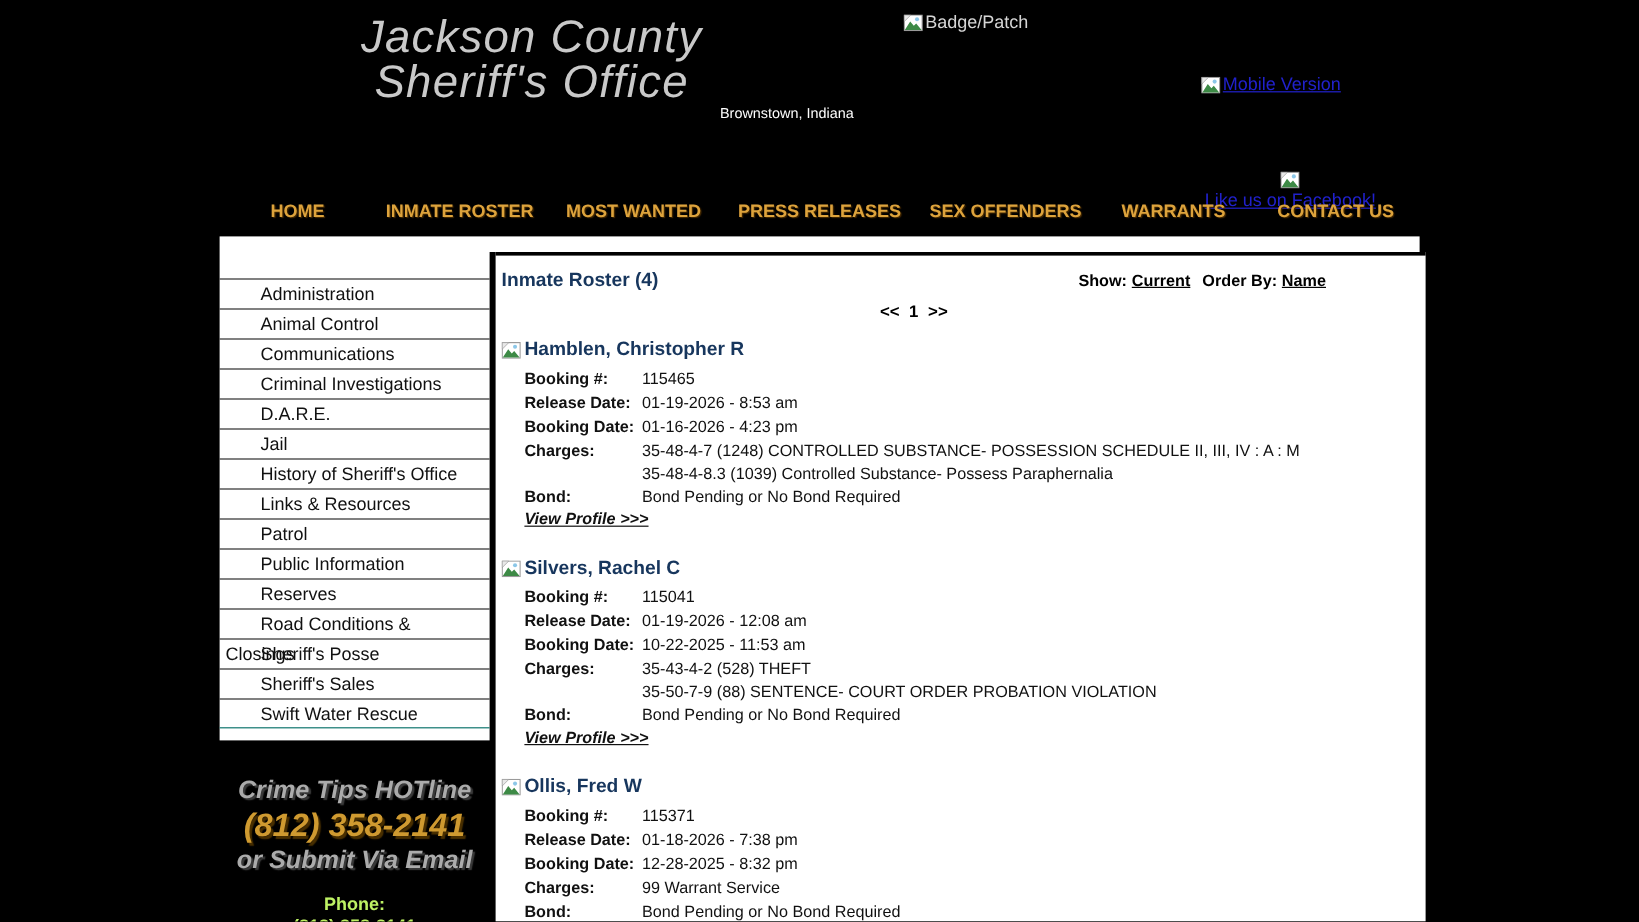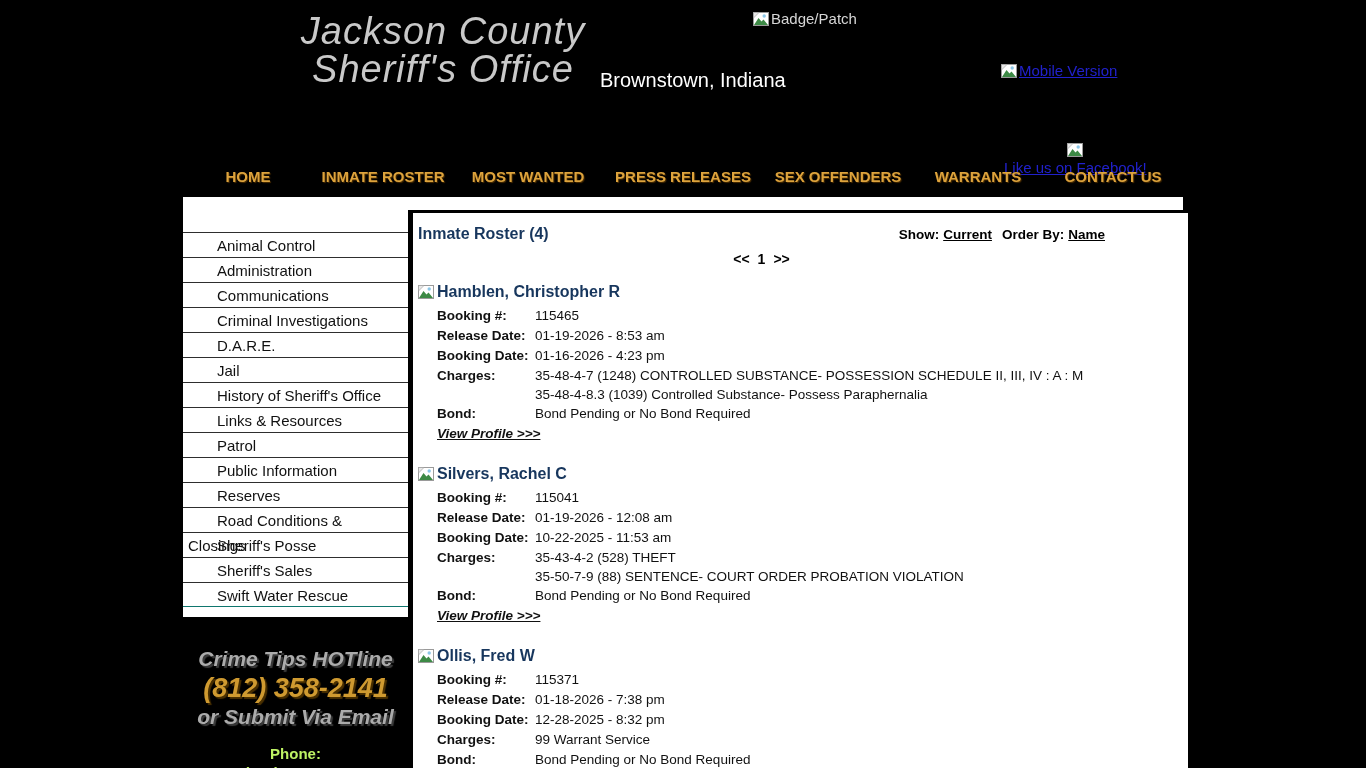--- a/index.html
+++ b/index.html
@@ -23,22 +23,22 @@
   .container{
     position:absolute;left:183px;top:0;width:1000px;height:768px;
   }
   
   .site-title{
     position:absolute;left:110px;top:12px;width:300px;text-align:center;
     font-style:italic;font-size:38px;line-height:38px;color:var(--title-gray);
     letter-spacing:1px;
   }
   .location{
-    position:absolute;left:417px;top:69px;
-    color:#ffffff;font-size:20px;
+    position:absolute;left:417px;top:87px;
+    color:#ffffff;font-size:12px;
   }
   .broken-link{display:inline-flex;align-items:center;gap:2px;text-decoration:none;cursor:pointer;}
   .broken-link .alt-text{font-size:15px;}
   .badge-patch{position:absolute;left:570px;top:10px;}
   .badge-patch .alt-text{color:#d6d6d6;}
   .mobile-version{position:absolute;left:818px;top:62px;}
   .facebook-link{position:absolute;left:821px;top:143px;flex-direction:column;}
   .blue-alt{color:var(--link-blue);text-decoration:underline;}
   .bimg{display:inline-block;line-height:0;}
   
@@ -186,22 +186,22 @@
       <div class="nav-item" style="flex: 16 0 0px;">PRESS RELEASES</div>
       <div class="nav-item" style="flex: 15 0 0px;">SEX OFFENDERS</div>
       <div class="nav-item" style="flex: 13 0 0px;">WARRANTS</div>
       <div class="nav-item" style="flex: 14 0 0px;">CONTACT US</div>
     </div>
 
   <div class="top-strip"></div>
 
   <div class="sidebar-box">
     <ul class="sidebar-list">
+        <li><span>Administration</span></li>
         <li><span>Animal Control</span></li>
-        <li><span>Administration</span></li>
         <li><span>Communications</span></li>
         <li><span>Criminal Investigations</span></li>
         <li><span>D.A.R.E.</span></li>
         <li><span>Jail</span></li>
         <li><span>History of Sheriff's Office</span></li>
         <li><span>Links &amp; Resources</span></li>
         <li><span>Patrol</span></li>
         <li><span>Public Information</span></li>
         <li><span>Reserves</span></li>
         <li><span>Road Conditions &amp;</span><span class="sidebar-overflow">Closings</span></li>

